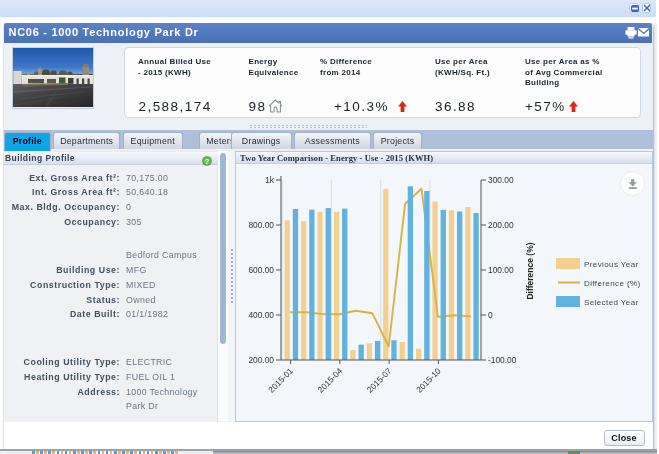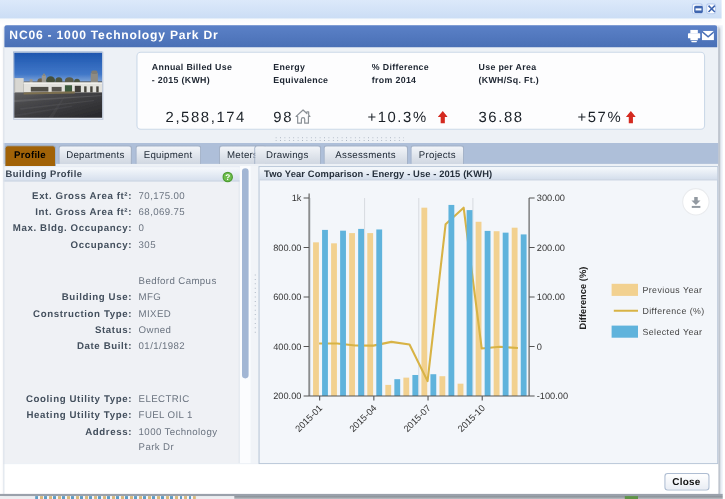--- a/index.html
+++ b/index.html
@@ -38,21 +38,21 @@
 #grip { left:249px; top:123.5px; width:118px; height:5px;
   background-image:radial-gradient(circle, #a8b2c0 0.7px, transparent 0.8px);
   background-size:4px 2.5px; }
 
 
 #tabstrip { left:2.5px; top:130px; width:650px; height:18.7px; background:#aebfd9; }
 .tab { position:absolute; top:131.5px; height:17.2px; border-radius:3px 3px 0 0;
   font-size:8.8px; color:#222c38; text-align:center; line-height:17.5px;
   background:linear-gradient(#f2f5f9,#d0d7e1); border:1px solid #a4b2c7;
   border-bottom:none; letter-spacing:0.25px; }
-.tab.active { background:#a16207; font-weight:bold; color:#000;
+.tab.active { background:#0ea5e9; font-weight:bold; color:#000;
   border-color:#9fb0c6; height:19px; }
 
 
 #lpanel { left:2.5px; top:150.5px; width:215.5px; height:270px;
   background:#eff1f5; border-right:1px solid #dfe4ec; }
 #lphead { left:2.5px; top:150.5px; width:215.5px; height:14.5px;
   background:linear-gradient(#f6f9fc,#d7e0ee); border-bottom:1px solid #c4cfdf;
   border-top:1px solid #e6ecf4; }
 #lpheadtxt { left:5px; top:153px; font-size:8.5px; font-weight:bold;
   color:#36414f; letter-spacing:0.45px; }
@@ -69,21 +69,21 @@
   font-weight:bold; color:#44505e; letter-spacing:0.55px; line-height:14.82px; }
 .rval { position:absolute; left:123px; width:76px; font-size:8.8px; color:#6b7480;
   letter-spacing:0.35px; line-height:14.82px; }
 
 
 #cpanel { left:235px; top:150.5px; width:417.5px; height:271px;
   border:1px solid #b9c7d8; background:#f3f6fa; }
 #cphead { left:236px; top:151.5px; width:415.5px; height:12.5px;
   background:linear-gradient(#f6f9fc,#d4deec); border-bottom:1px solid #c4cfdf; }
 #cpheadtxt { left:240px; top:153px; font-size:8.5px; font-weight:bold;
-  color:#26303c; letter-spacing:0.1px; }
+  color:#26303c; letter-spacing:0.1px;font-family:Liberation Serif, serif; }
 
 
 #footer { left:2.5px; top:421.5px; width:650px; height:27.5px; background:#fff; }
 #closebtn { left:603.5px; top:429.5px; width:41px; height:16.5px;
   background:linear-gradient(#ffffff,#e9edf4); border:1px solid #aebdd2;
   border-radius:3px; font-size:9px; font-weight:bold; color:#111;
   text-align:center; line-height:15px; letter-spacing:0.2px; }
 
 
 #botline { left:0; top:449px; width:656.5px; height:1.5px; background:#9aa1ab; }
@@ -181,23 +181,24 @@
     <path d="M0,57.5 L53,49 L54,50 L0,59.3 Z" fill="#60606444" opacity="0.85"></path>
     <path d="M32,60 L46,40.5 L47.4,40.5 L36,60 Z" fill="#58585c" opacity="0.25"></path>
     </g>
   </svg>
   <div class="abs" style="left:11.5px; top:46.5px; width:82px; height:62px;
     border:1px solid #c2cdde; pointer-events:none;"></div>
 
   <div class="abs" id="statbox"></div>
   <div class="abs slabel" style="left:138px;">Annual Billed Use<br>- 2015 (KWH)</div>
   <div class="abs slabel" style="left:248.5px;">Energy<br>Equivalence</div>
-  <div class="abs slabel" style="left:338px;">% Difference<br>from 2014</div>
+  <div class="abs slabel" style="left:320px;">% Difference<br>from 2014</div>
   <div class="abs slabel" style="left:435px;">Use per Area<br>(KWH/Sq. Ft.)</div>
-  <div class="abs sval" style="left:138.5px;margin-left:12px;">2,588,174</div>
+  <div class="abs slabel" style="left:525px;">Use per Area as %<br>of Avg Commercial<br>Building</div>
+  <div class="abs sval" style="left:138.5px;">2,588,174</div>
   <div class="abs sval" style="left:248.5px;">98</div>
   <div class="abs sval" style="left:334px;text-align:right;">+10.3%</div>
   <div class="abs sval" style="left:435px;">36.88</div>
   <div class="abs sval" style="left:525px;">+57%</div>
 
   <svg class="abs" style="left:268px; top:99px;" width="15" height="14" viewBox="0 0 15 14">
     <path d="M1.2,6.8 L7.5,1 L11,4.2 L11,2.6 L12.6,2.6 L12.6,5.7 L13.8,6.8 L12.4,6.8 L12.4,13 L9,13 L9,9.5 a1.5,1.5 0 0 0 -3,0 L6,13 L2.6,13 L2.6,6.8 Z" fill="none" stroke="#8a9096" stroke-width="1.1" stroke-linejoin="round"></path>
   </svg>
 
   <svg class="abs" style="left:397.5px; top:100.5px;" width="9" height="12" viewBox="0 0 9 12">
@@ -231,21 +232,21 @@
   <div class="abs" id="splitter"></div>
   <div class="abs" id="splitdots"></div>
 
   <div class="abs" id="rows" style="left:3px; top:170.6px; width:212px; height:250px;">
       <div class="row" style="top:0.0px">
         <div class="rlab">Ext. Gross Area ft²:</div>
         <div class="rval">70,175.00</div>
       </div>
       <div class="row" style="top:14.8px">
         <div class="rlab">Int. Gross Area ft²:</div>
-        <div class="rval">68,069.75</div>
+        <div class="rval">50,640.18</div>
       </div>
       <div class="row" style="top:29.6px">
         <div class="rlab">Max. Bldg. Occupancy:</div>
         <div class="rval">0</div>
       </div>
       <div class="row" style="top:44.5px">
         <div class="rlab">Occupancy:</div>
         <div class="rval">305</div>
       </div>
       <div class="row" style="top:77.6px">

